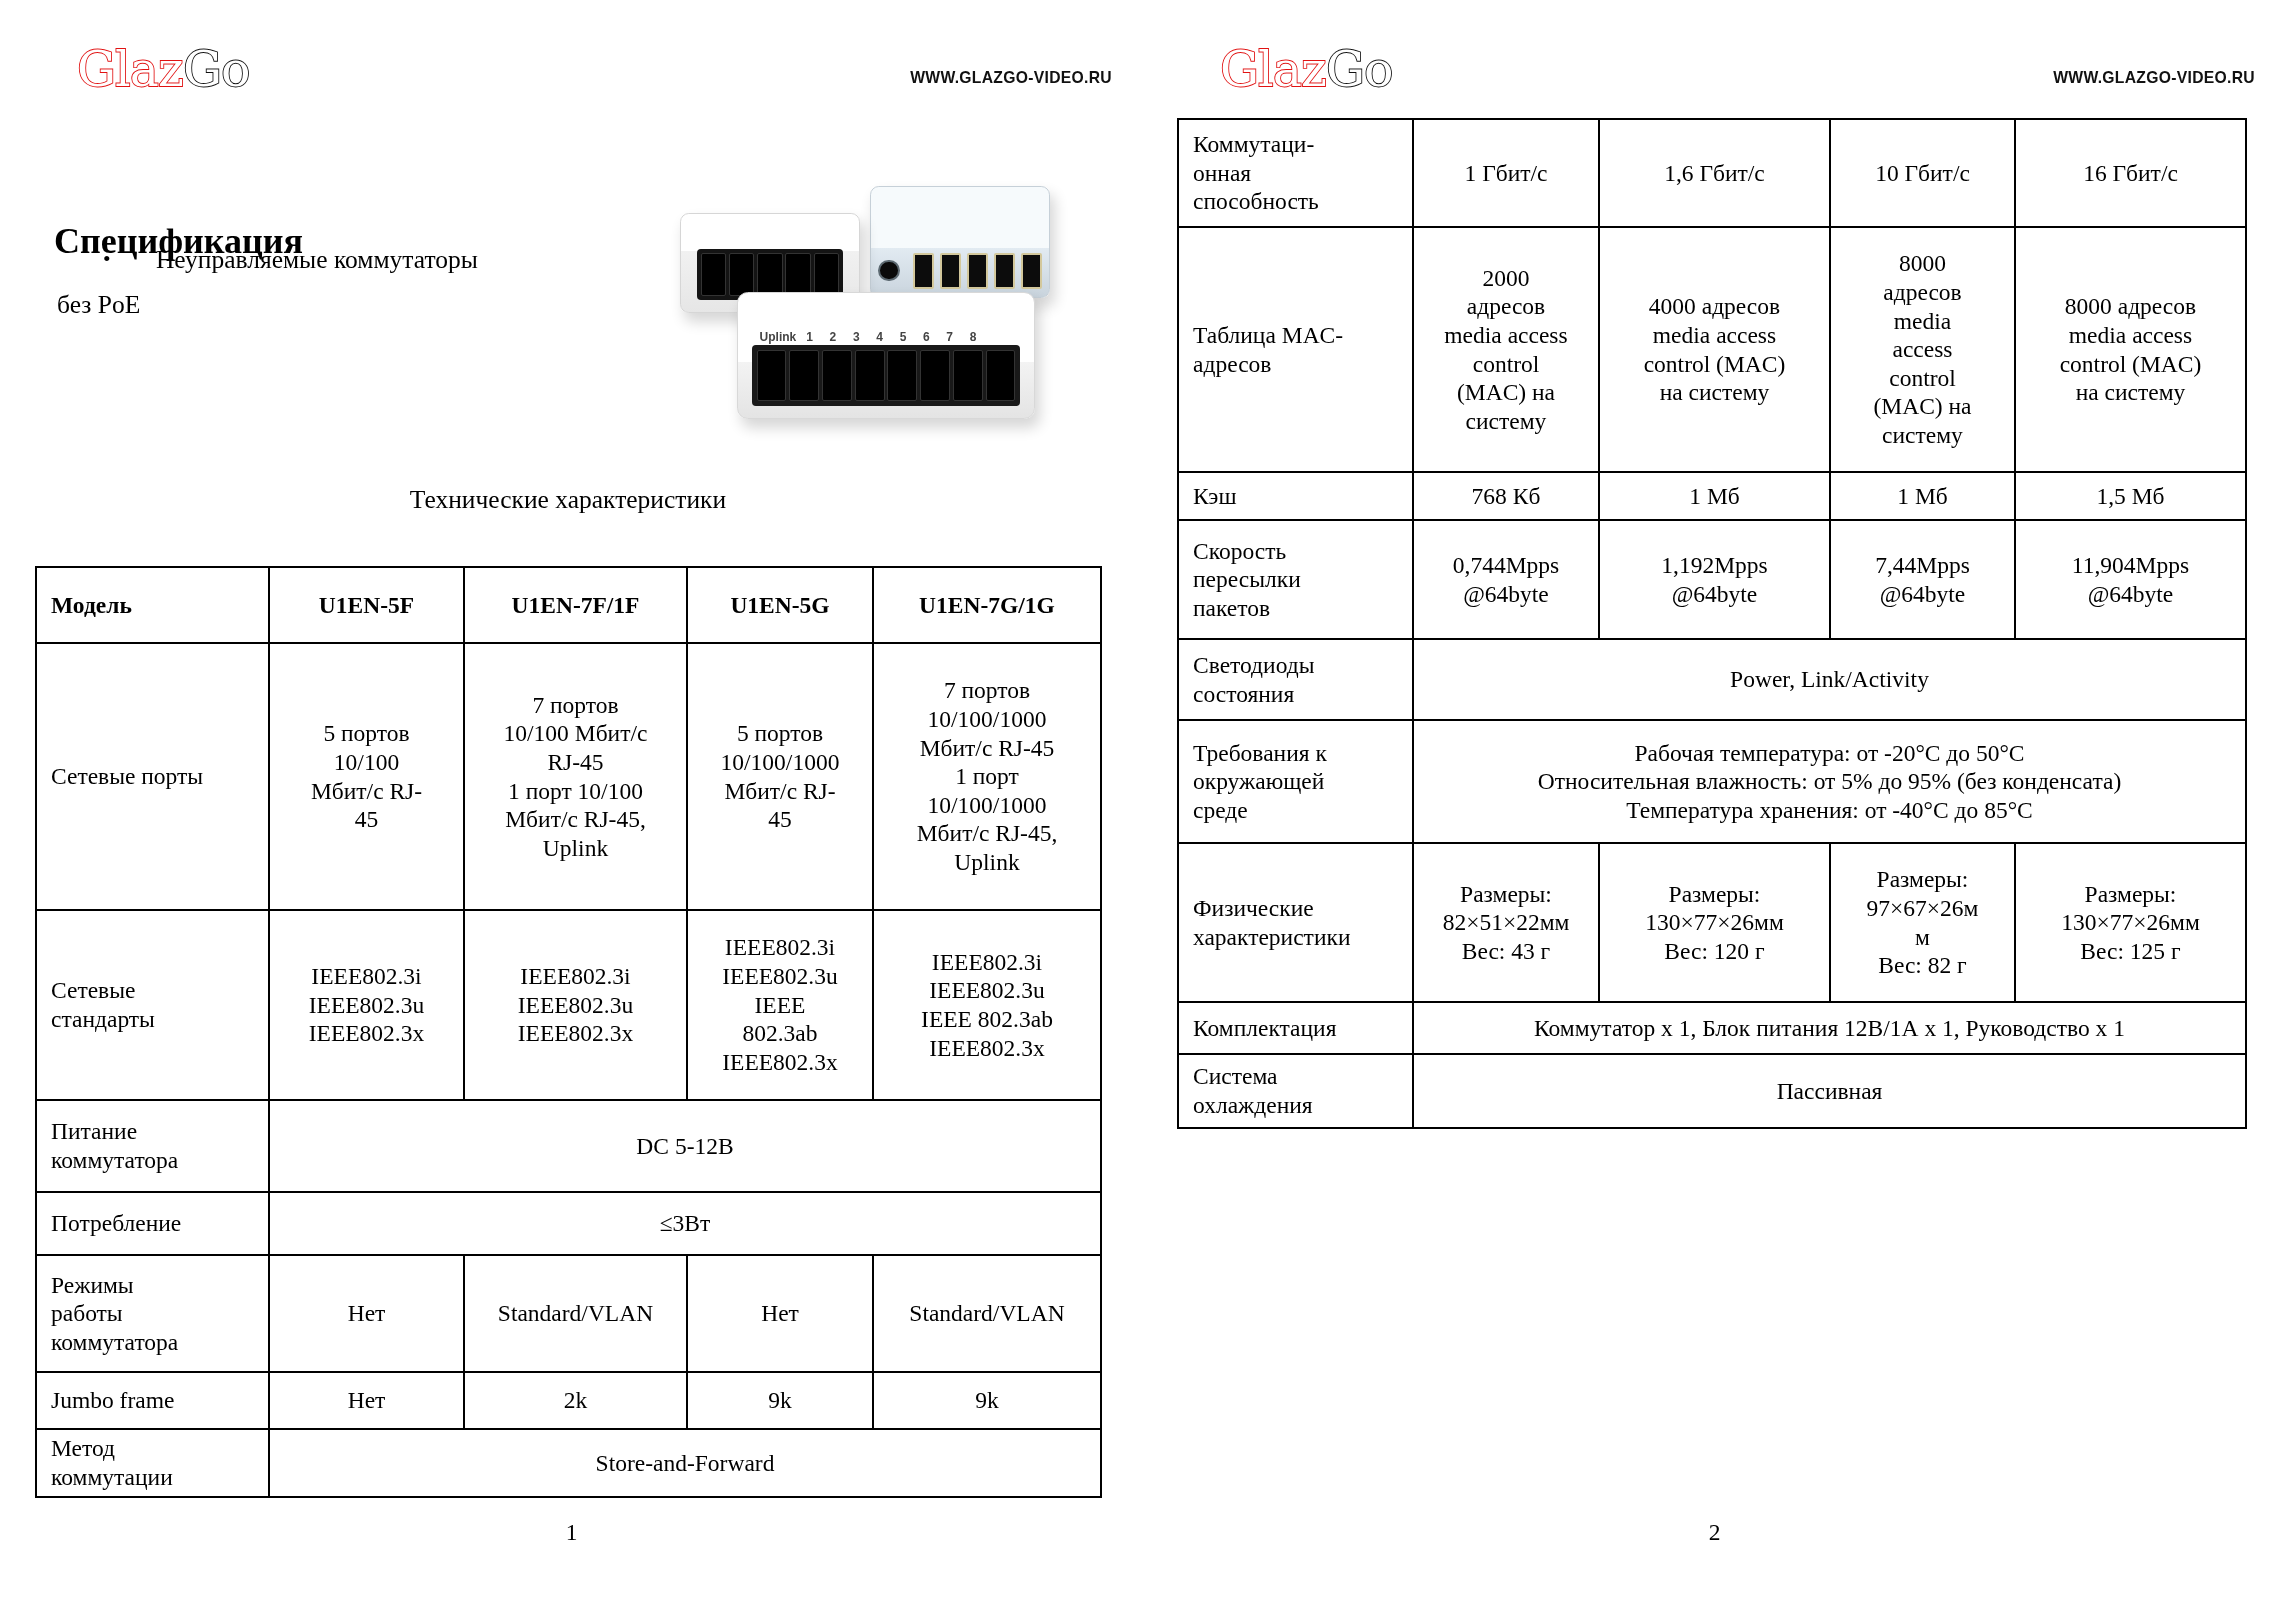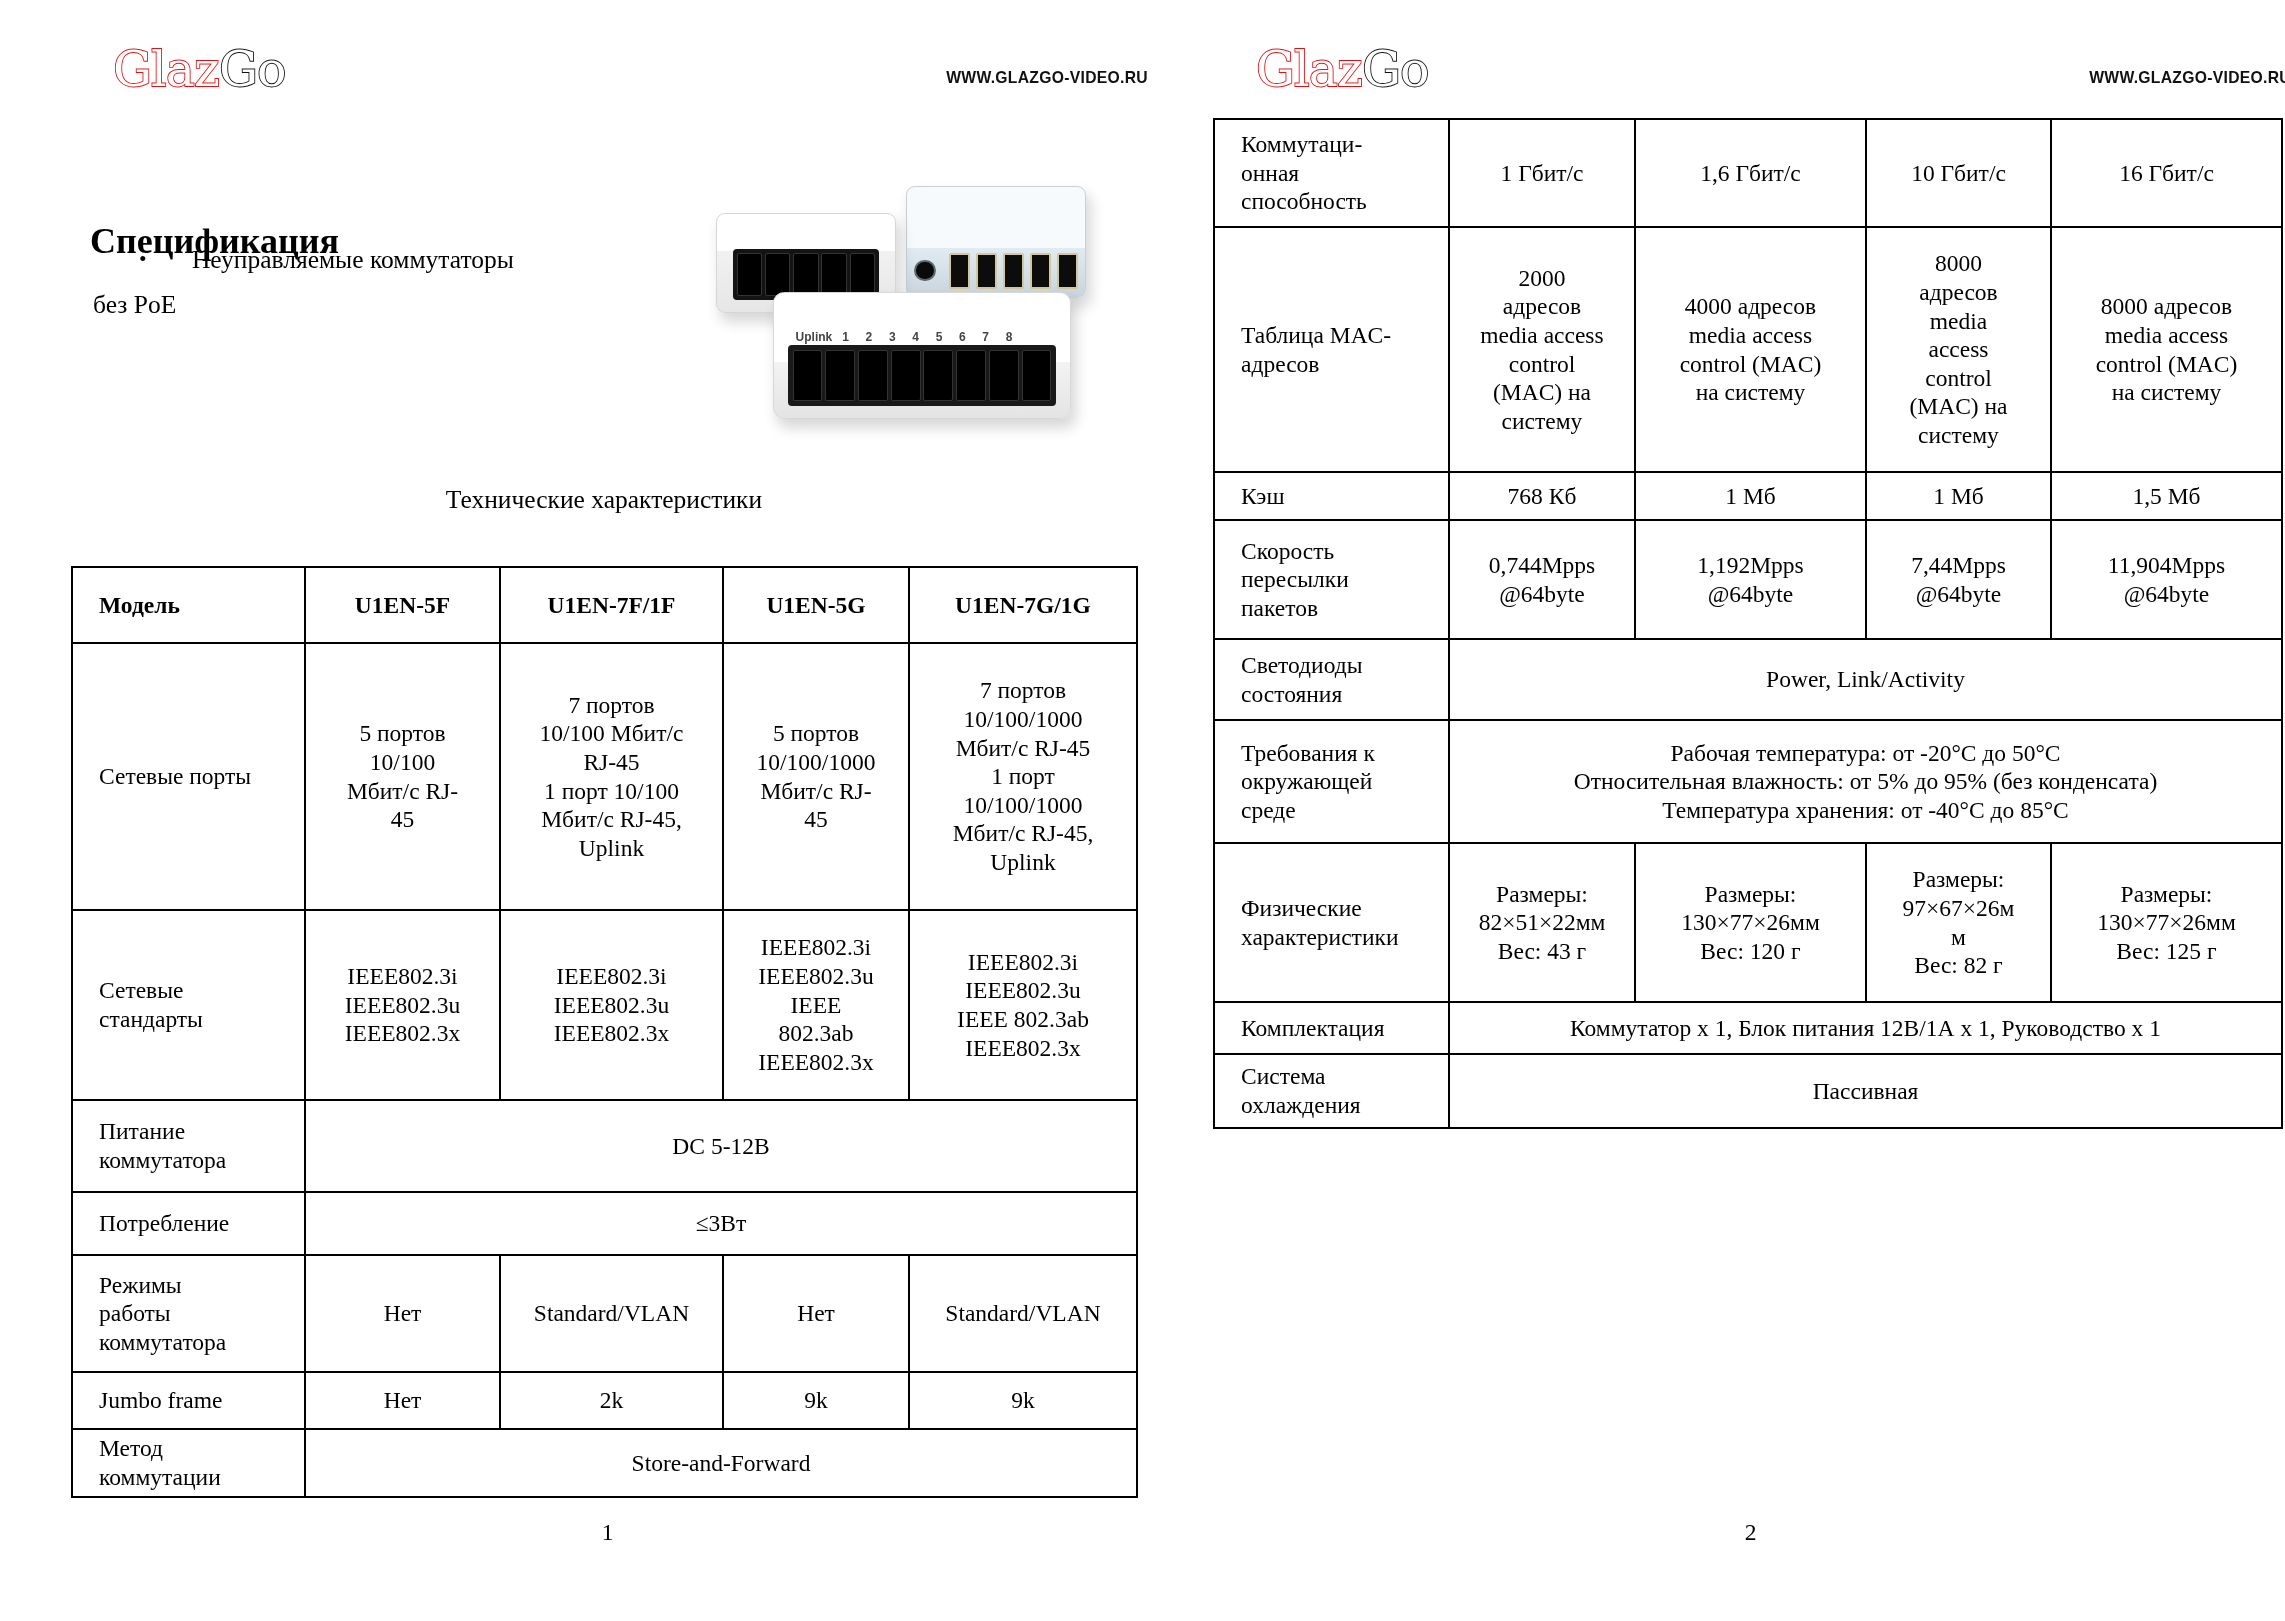--- a/index.html
+++ b/index.html
@@ -1,18 +1,18 @@
 <!DOCTYPE html>
 <html><head>
 <meta charset="utf-8">
 <style>
   html,body{margin:0;padding:0;background:#fff;}
   #canvas{position:relative;width:2286px;height:1621px;background:#fff;overflow:hidden;
           font-family:"Liberation Serif",serif;color:#000;}
-  .page{position:absolute;top:0;width:1143px;height:1621px;background:#fff;margin-left:36px;}
+  .page{position:absolute;top:0;width:1143px;height:1621px;background:#fff;}
   #p1{left:0;} #p2{left:1143px;}
 
   .logo{position:absolute;left:75px;top:39px;}
   .logo text{font-family:"DejaVu Serif",serif;font-size:50px;letter-spacing:-1px;
              fill:#fff;paint-order:stroke fill;}
   .logo .glaz{stroke:#e11212;stroke-width:1.8px;}
   .logo .go{stroke:#111;stroke-width:1.8px;}
 
   .site-url{position:absolute;top:69px;right:31px;width:294px;text-align:right;
             font-family:"Liberation Sans",sans-serif;font-weight:bold;font-size:15.7px;
@@ -24,21 +24,21 @@
   .bullet-l1 .txt{margin-left:39px;}
   .bullet-l2{position:absolute;left:57px;top:290px;font-size:25.5px;}
 
   .section-title{position:absolute;left:35px;top:485px;width:1066px;text-align:center;
                  font-size:25.5px;font-weight:normal;}
 
   table.spec{border-collapse:collapse;table-layout:fixed;position:absolute;background:#fff;
              border:2.9px solid #000;}
   table.spec td{border:2px solid #000;vertical-align:middle;text-align:center;
                 white-space:pre-line;font-size:23.5px;line-height:1.22;padding:2px 5.9px;overflow:hidden;}
-  table.spec td.lbl{text-align:left;padding-left:26px;font-family:Liberation Serif, serif;}
+  table.spec td.lbl{text-align:left;padding-left:14px;font-family:Liberation Serif, serif;}
   table.spec tr.hdr td{font-weight:bold;}
   #t1{left:35px;top:566px;width:1066px;}
   #t2{left:34px;top:118px;width:1069px;}
 
   .pageno{position:absolute;left:0;top:1519px;width:100%;text-align:center;font-size:23.5px;}
 
   
   .photo{position:absolute;left:676px;top:184px;width:384px;height:239px;}
   .sw{position:absolute;border-radius:8.8px;box-shadow:4.9px 8.8px 13.7px rgba(0,0,0,.16);}
   .swA{left:3.9px;top:29px;width:178px;height:98px;background:linear-gradient(#fff 0 38%,#f1f1f1 38%,#e6e6e6);border:1px solid #d6d6d6;}

